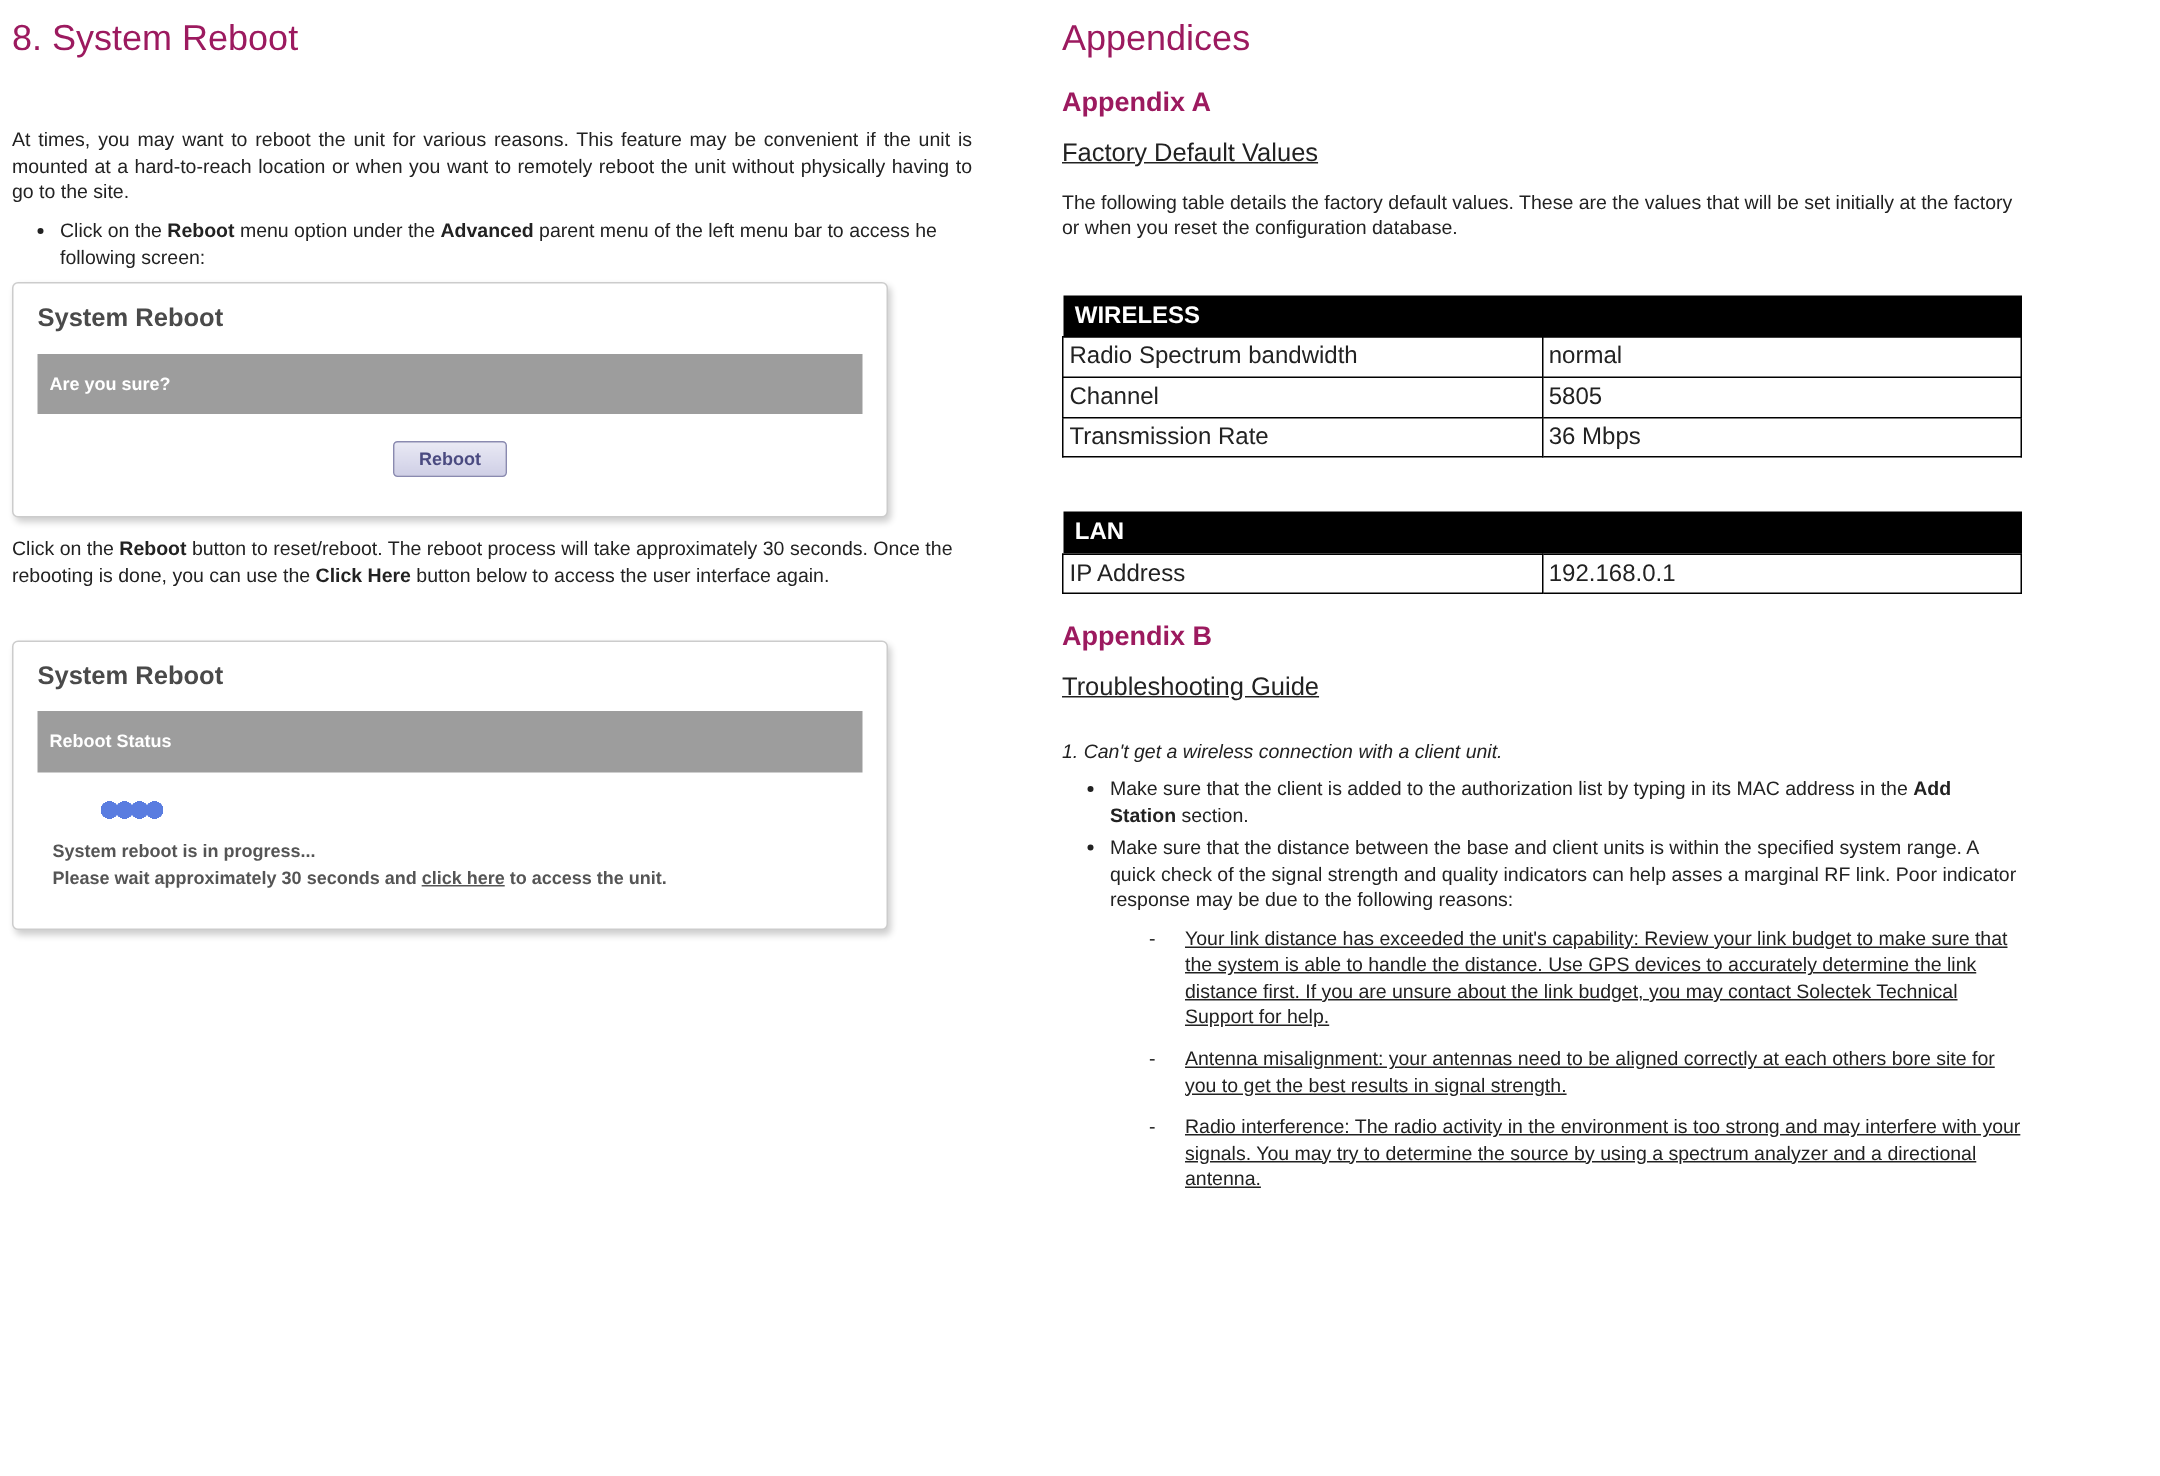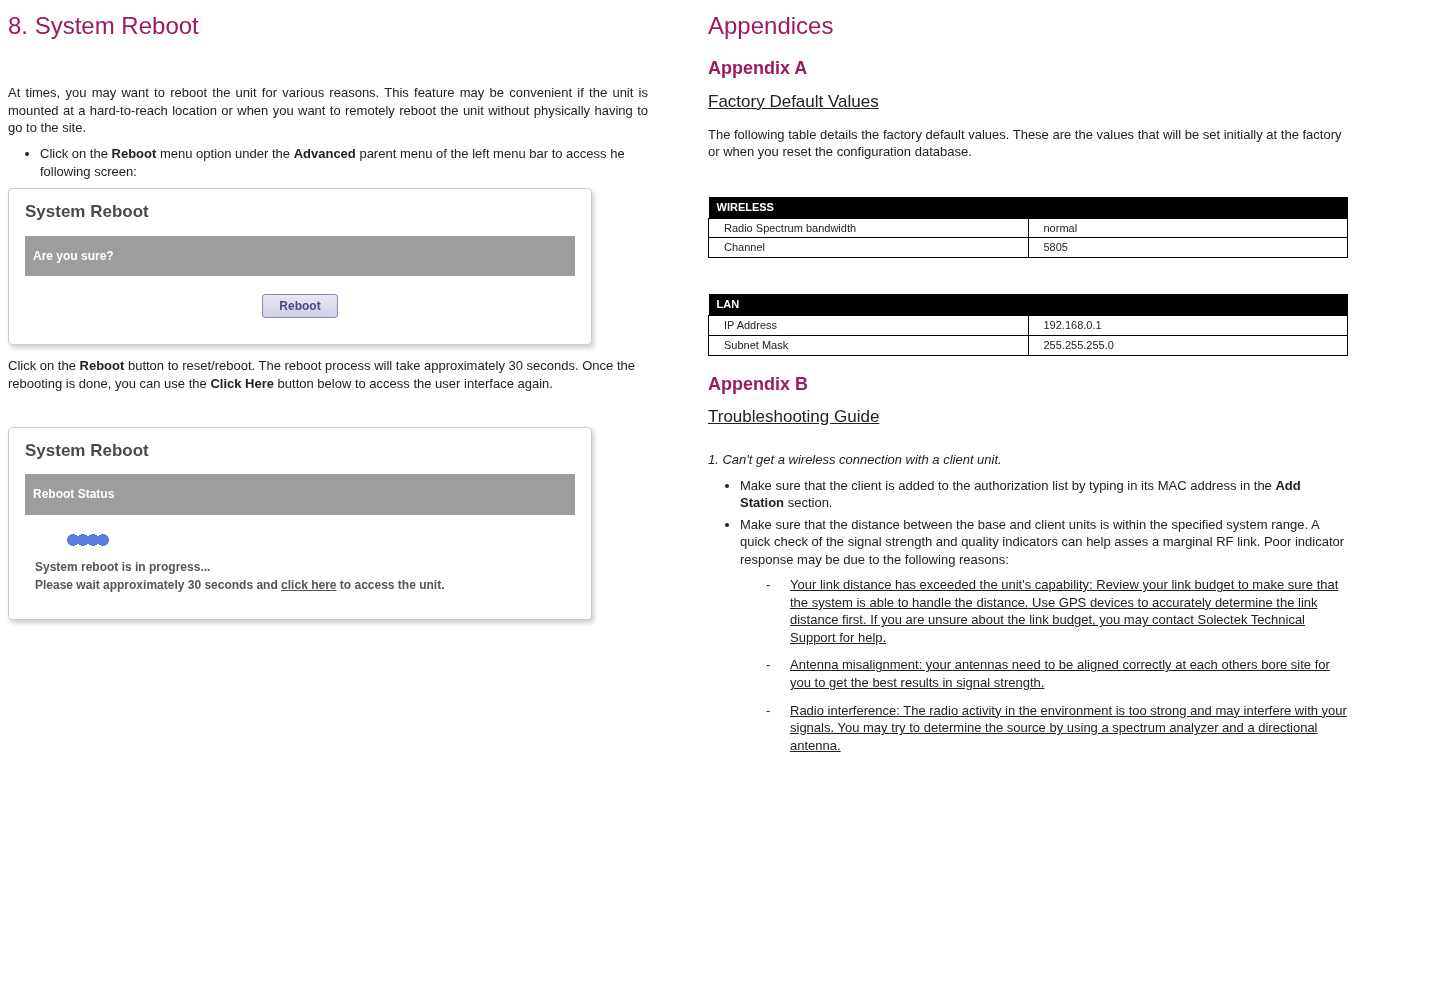--- a/index.html
+++ b/index.html
@@ -91,34 +91,34 @@
     margin: 8px 0 12px 40px;
   }
   .panel-msg { color:#555; font-weight:bold; font-size:12px; margin:2px 0 0 10px; }
   .panel-msg .link { text-decoration: underline; }
 
   
   table.deftable {
     border-collapse: collapse;
     width: 100%;
     margin-bottom: 16px;
-    font-size: 11px;
+    font-size: 16px;
     margin-top: 36px;
   }
   table.deftable th {
     background: #000;
     color: #fff;
     text-align: left;
     padding: 3px 8px;
     font-weight: bold;
   }
   table.deftable th.blank { width:50%; }
   table.deftable td {
     border: 1px solid #000;
-    padding: 2px 15px;
+    padding: 2px 4px;
   }
 </style>
 </head>
 <body>
 
 <div class="page">
 
   <div class="col">
     <h1 class="section">8. System Reboot</h1>
 
@@ -169,36 +169,36 @@
             <th class="blank"></th>
           </tr>
       <tr>
             <td>Radio Spectrum bandwidth</td>
             <td>normal</td>
           </tr>
       <tr>
             <td>Channel</td>
             <td>5805</td>
           </tr>
+      <tr>
+            <td>Transmission Rate</td>
+            <td>36 Mbps</td>
+          </tr>
     </tbody>
       </table>
 
     <table class="deftable">
       <tbody>
           <tr>
             <th>LAN</th>
             <th class="blank"></th>
           </tr>
       <tr>
             <td>IP Address</td>
             <td>192.168.0.1</td>
-          </tr>
-      <tr>
-            <td>Subnet Mask</td>
-            <td>255.255.255.0</td>
           </tr>
     </tbody>
       </table>
 
     <h2 class="appendix">Appendix B</h2>
     <div class="subhead">Troubleshooting Guide</div>
 
     <p style="margin-top:22px">
       <span class="italic">1. Can't get a wireless connection with a client unit.</span>
     </p>

